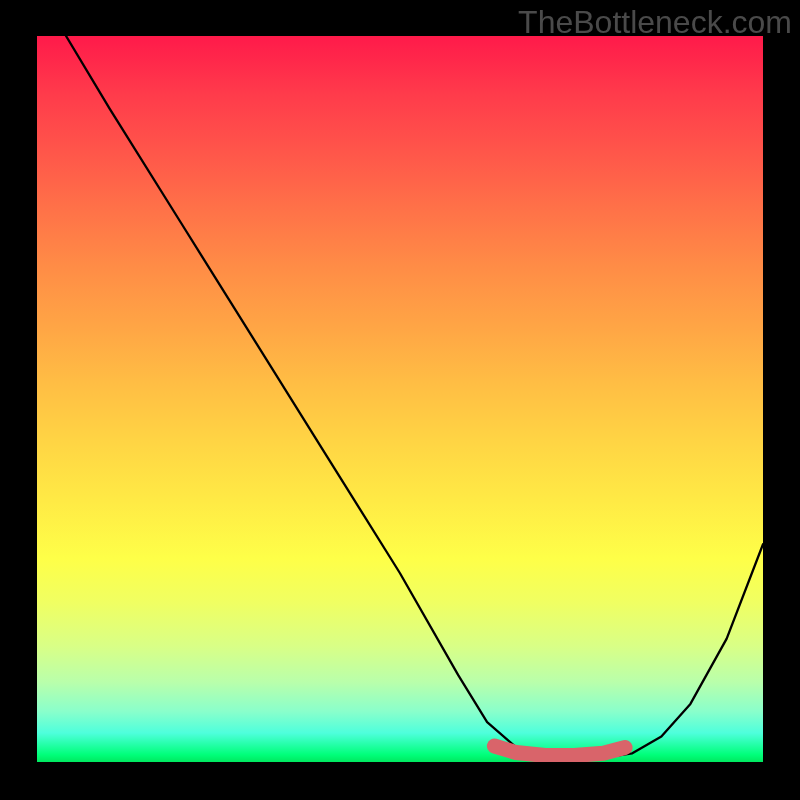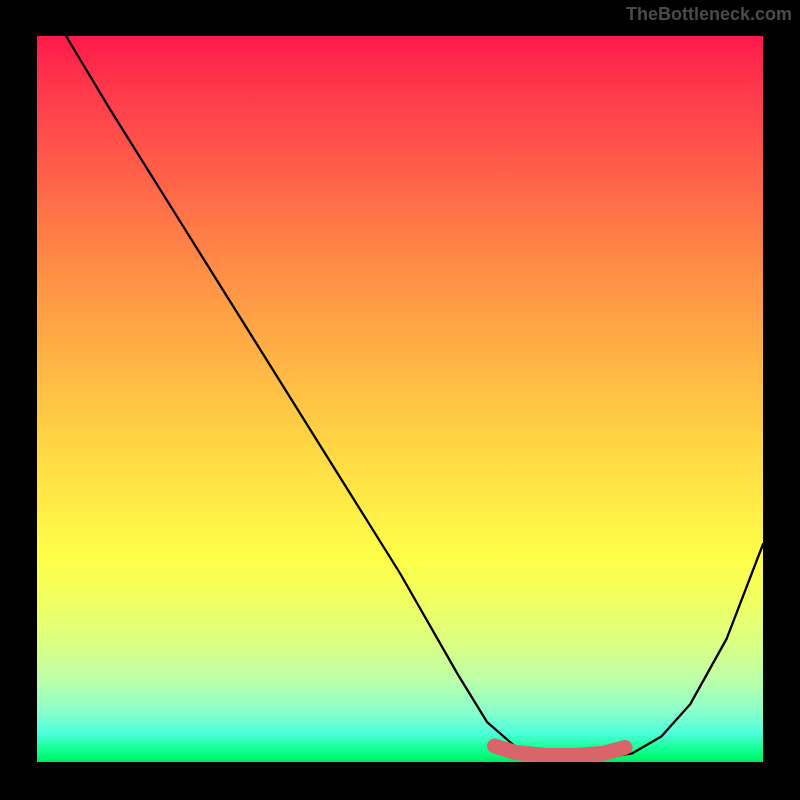--- a/index.html
+++ b/index.html
@@ -15,22 +15,22 @@
     width: 800px;
     height: 800px;
     background: #000;
   }
   .watermark {
     position: absolute;
     top: 4px;
     right: 8px;
     color: #4a4a4a;
     font-family: Arial, Helvetica, sans-serif;
-    font-size: 18px;
-    font-weight: 700;
+    font-size: 32px;
+    font-weight: 400;
     z-index: 10;
   }
   .plot-area {
     position: absolute;
     left: 37px;
     top: 36px;
     width: 726px;
     height: 726px;
     overflow: hidden;
   }

